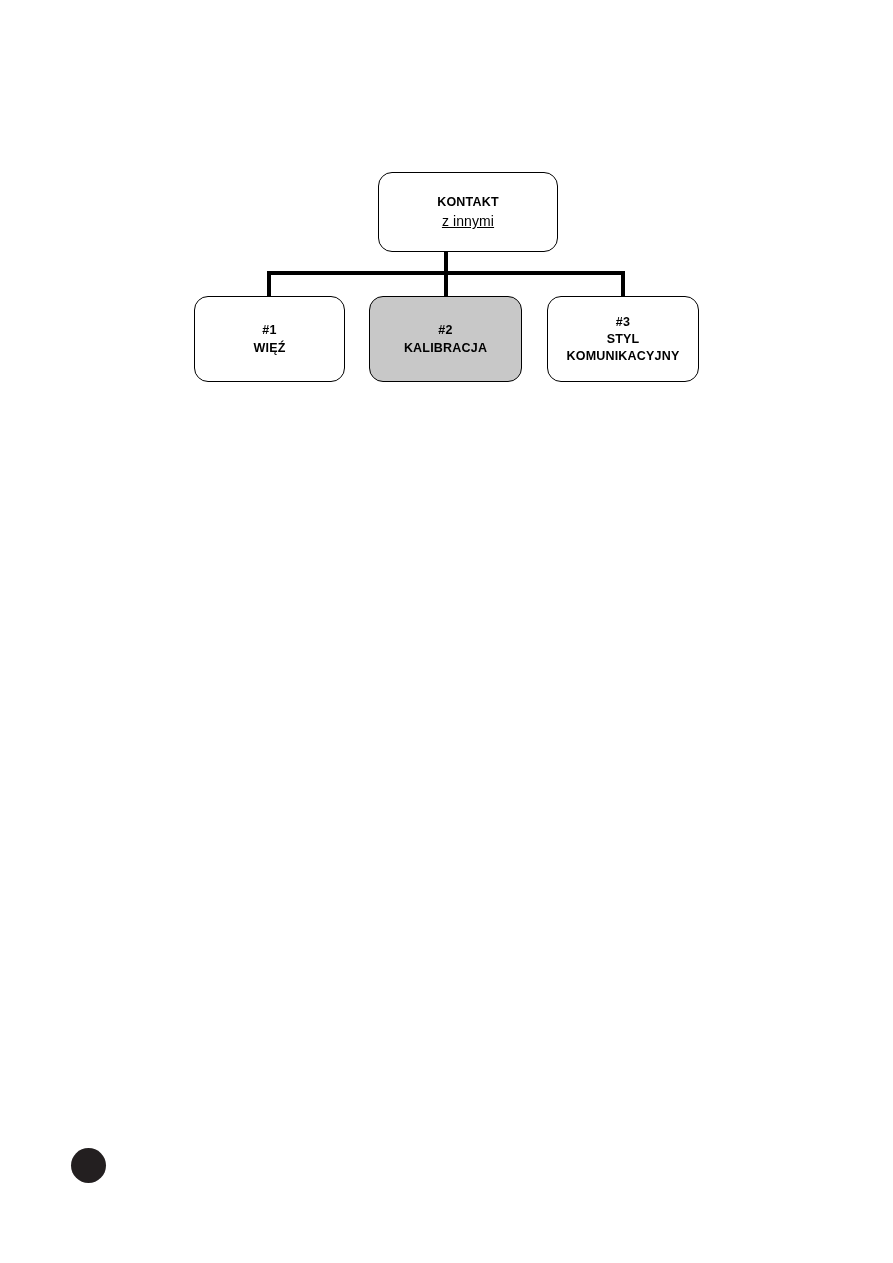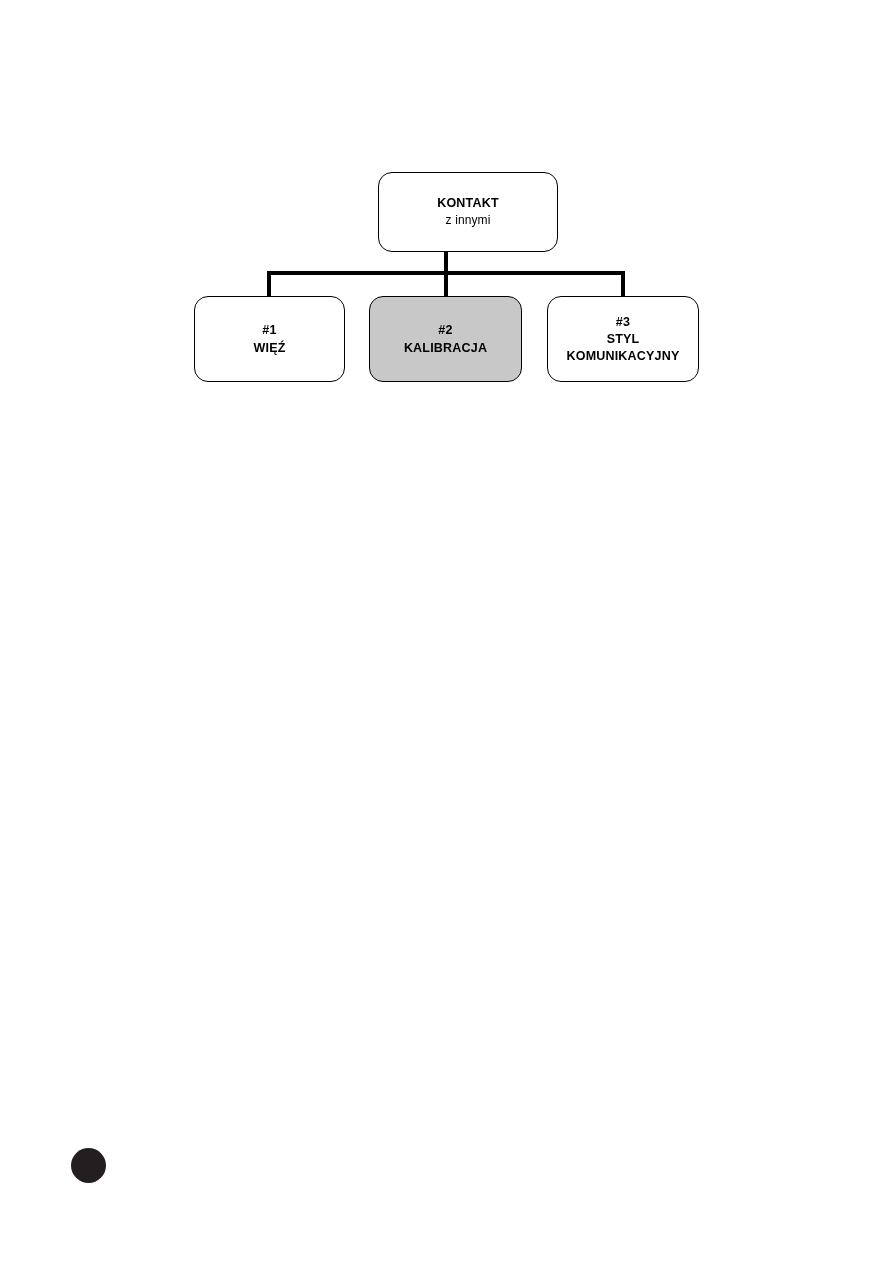--- a/index.html
+++ b/index.html
@@ -62,24 +62,25 @@
     width: 180px;
     height: 80px;
     margin-left: 8px;
   }
   #node-root .line-1 {
     font-size: 12.5px;
     font-weight: bold;
     letter-spacing: 0.2px;
   }
   #node-root .line-2 {
-    font-size: 12px;
+    font-size: 14px;
     font-weight: normal;
     letter-spacing: 0.1px;
     margin-top: 2px;
+    text-decoration: underline;
   }
 
   
   .node.child {
     top: 296px;
     height: 86px;
   }
   #node-child-1 { left: 194px; width: 151px; }
   #node-child-2 { left: 369px; width: 153px; }
   #node-child-3 { left: 547px; width: 152px; }

